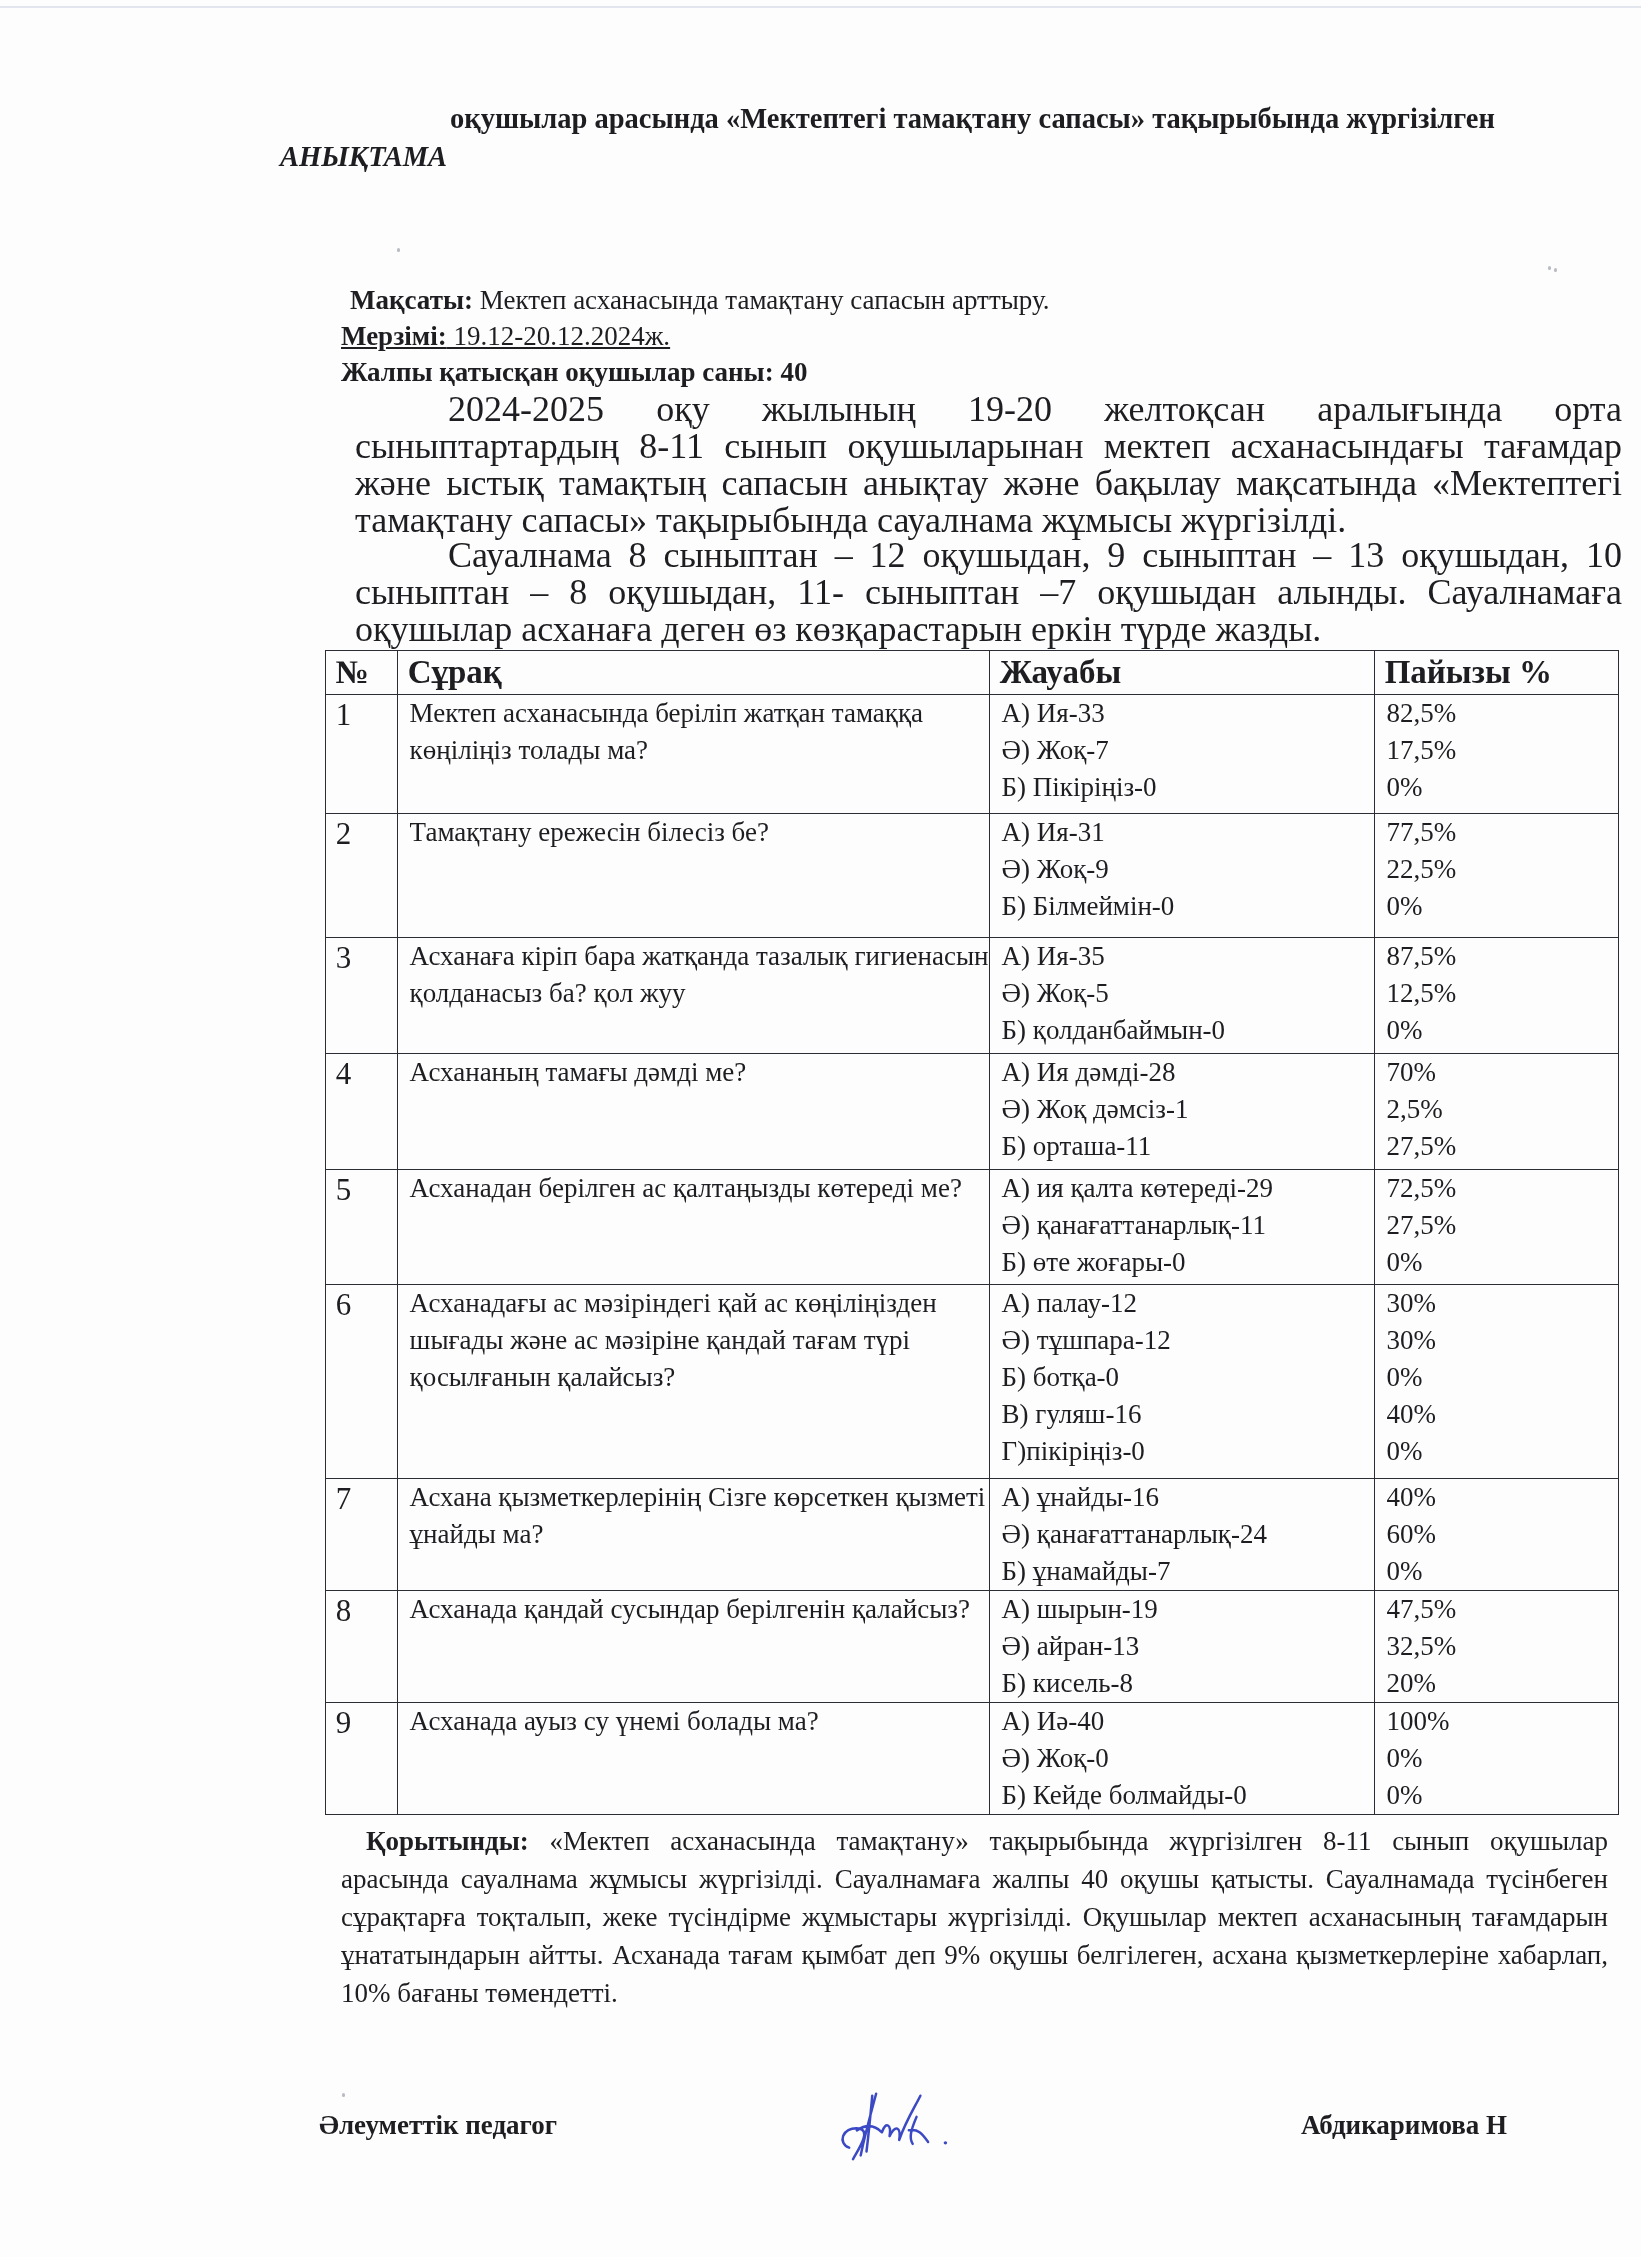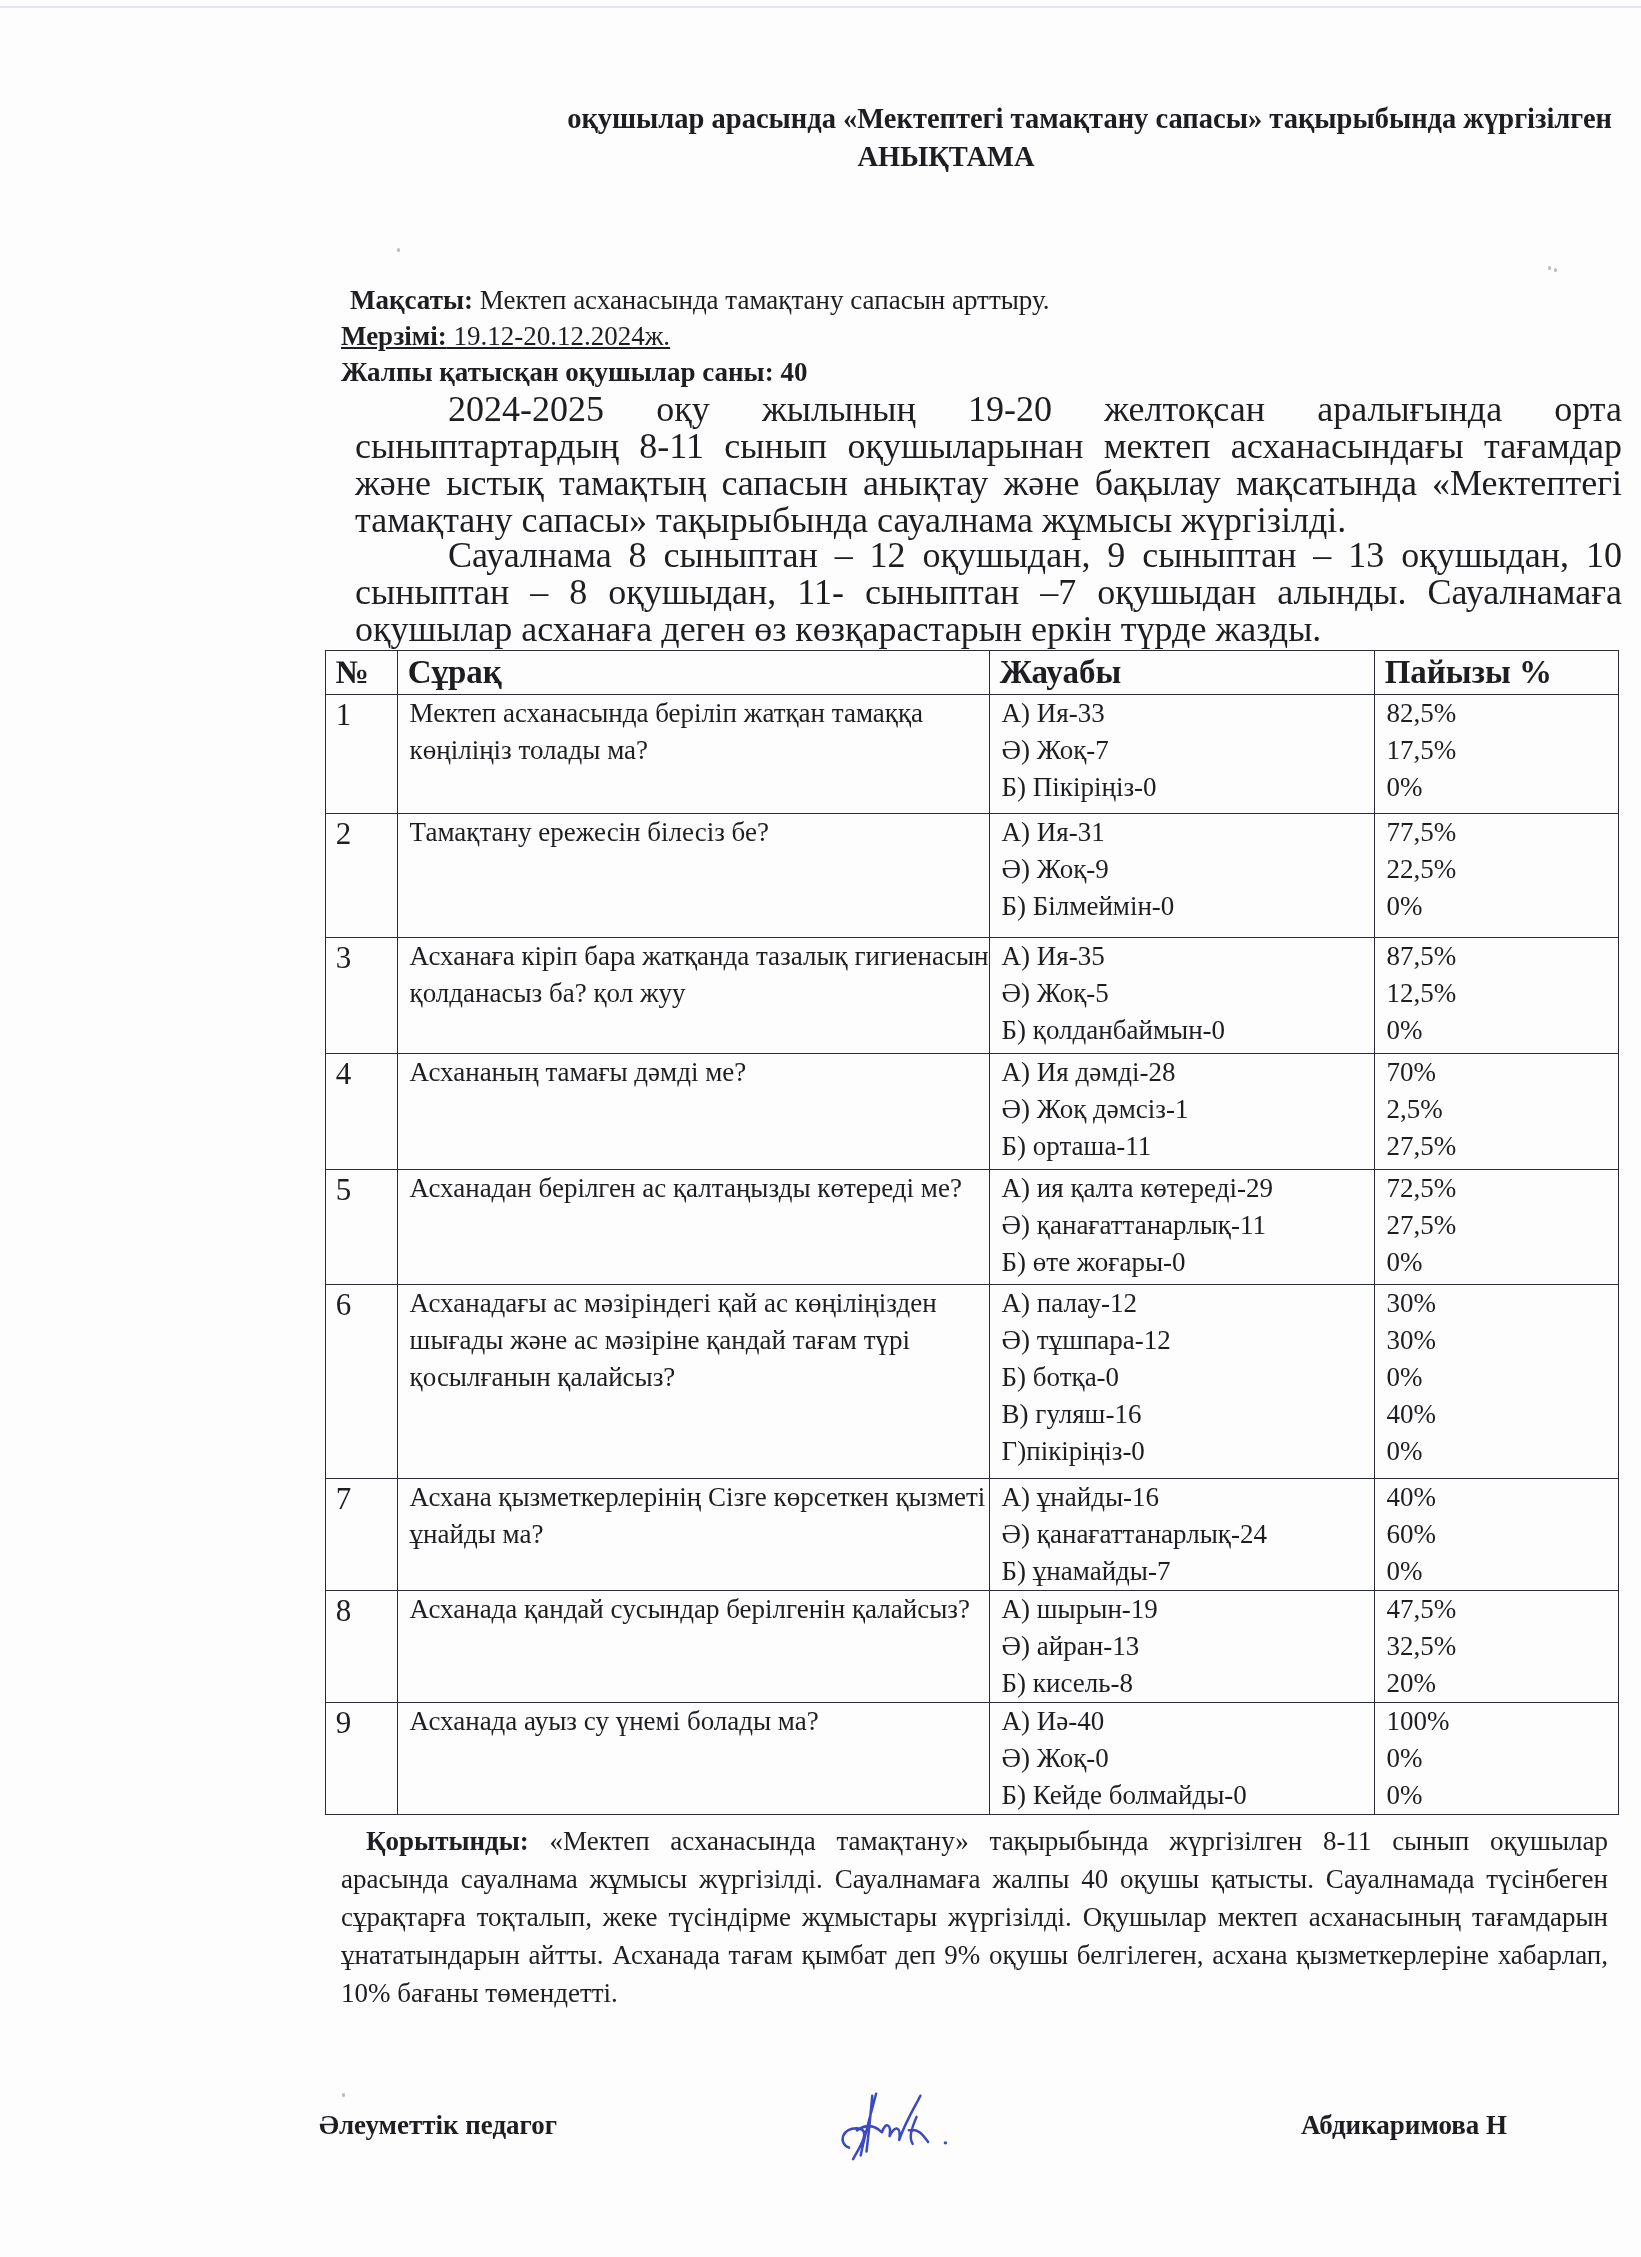--- a/index.html
+++ b/index.html
@@ -10,23 +10,23 @@
     color: #1e1e22;
   }
   .scan-edge { position: absolute; left: 0; top: 5.8px; width: 1641px; height: 1.9px; background: #e3e6ee; }
   .speck { position: absolute; width: 2.9px; height: 3.9px; background: #b9bcc4; border-radius: 1.9px; }
 
   .title {
     position: absolute; left: 222px; width: 1390px; top: 100px;
     font-weight: bold; font-size: 28.5px; line-height: 38px; text-align: center;
   }
   .title .l1 { display: block; text-align: left; padding-left: 19.3px; }
-  .title .l2 { display: block; text-align: right; padding-left: 111px; }
+  .title .l2 { display: block; text-align: center; padding-left: 111px; }
   .title .l3 { display: block; text-align: center; padding-left: 0; margin-left: -19.3px; }
-  .title .l4 { display: block; text-align: center; margin-left: 58px; }
+  .title .l4 { display: block; text-align: left; margin-left: 58px; font-style: italic; }
 
   .meta { position: absolute; left: 341px; width: 1265px; font-size: 27px; line-height: 35px; }
   .meta b { font-weight: bold; }
   .meta-goal { top: 283px; left: 350px; }
   .meta-period { top: 319px; text-decoration: underline; }
   .meta-total { top: 355px; font-weight: bold; }
 
   .para {
     position: absolute; left: 355px; width: 1267px; font-size: 36px; line-height: 37px;
     text-align: justify; text-indent: 93px;

